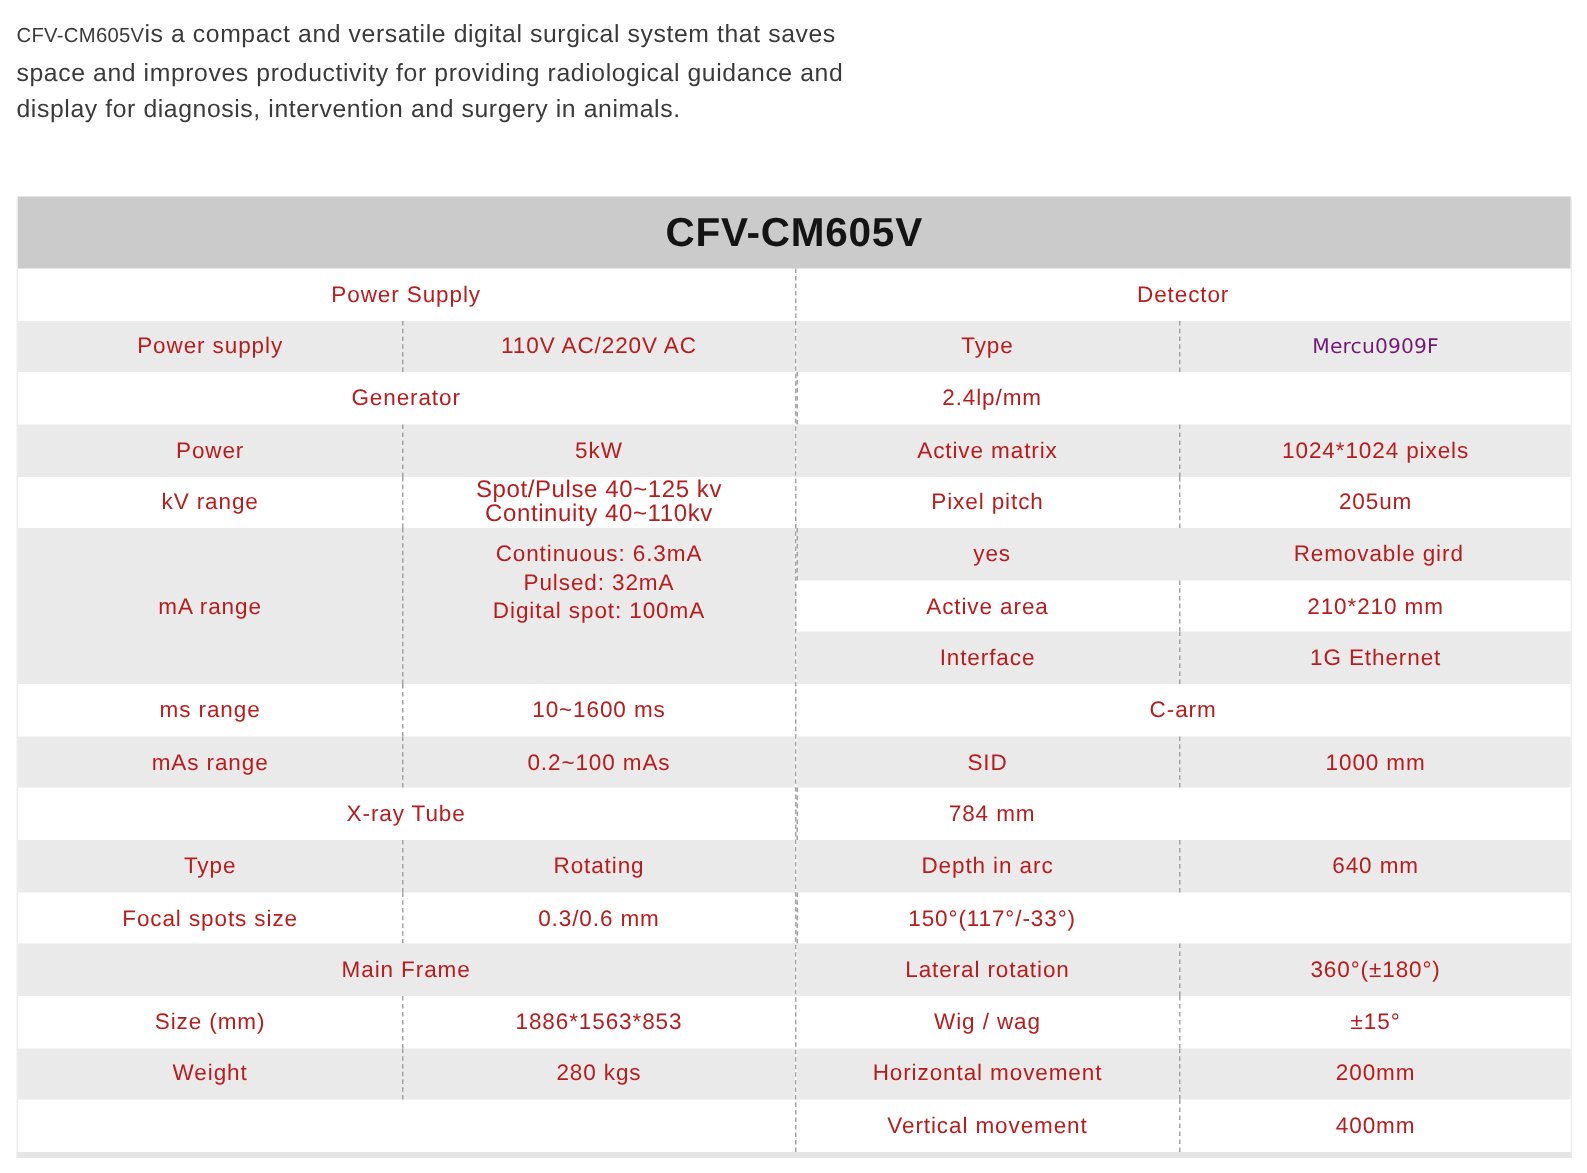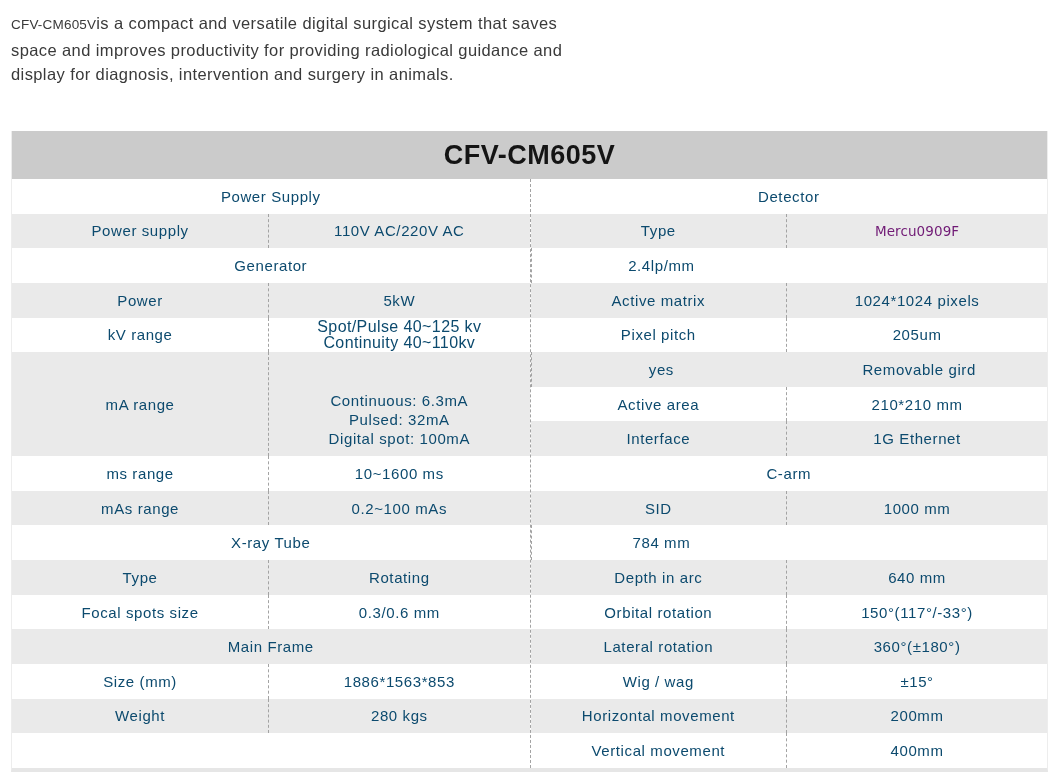--- a/index.html
+++ b/index.html
@@ -21,26 +21,26 @@
   .spec-body { display:flex; height:589px; }
   .col { width:50%; display:flex; flex-direction:column; }
   .col-right { border-left:1px dashed #a3a3a3; }
 
   
   .row { height:34.65px; display:flex; flex:0 0 auto; }
   .col > .row:nth-child(even) { background:#eaeaea; }
   .row.tall { height:103.95px; }
   .row.filler { flex:1 1 auto; }
   .cell { display:flex; flex-direction:column; align-items:center; justify-content:center;
-          text-align:center; color:#0c4a6e; font-size:15px; letter-spacing:0.6px; }
+          text-align:center; color:#b91c1c; font-size:15px; letter-spacing:0.6px; }
   .cell.lbl { width:49.5%; }
   .cell.val { width:50.5%; border-left:1px dashed #a3a3a3; }
   .cell.full { width:100%; }
   .val .line { line-height:19px; }
-  .row.tall .cell.val { justify-content:flex-end; padding:8px 10px; }
+  .row.tall .cell.val { justify-content:flex-start; padding:8px 10px; }
   .small .line { font-size:16px; line-height:15.5px; letter-spacing:0.4px; }
   .alt-font { font-family:"DejaVu Sans", sans-serif; font-size:13.5px;
               color:#701a75; letter-spacing:0.1px; }
 </style>
 </head>
 <body>
 
 <p class="intro"><span class="model">CFV-CM605V</span><span>is a compact and versatile digital surgical system that saves</span><br>
 <span>space and improves productivity for providing radiological guidance and</span><br>
 <span>display for diagnosis, intervention and surgery in animals.</span></p>
@@ -151,21 +151,20 @@
         <div class="cell val">1000 mm</div>
       </div>
       <div class="row">
         <div class="cell val">784 mm</div>
       </div>
       <div class="row">
         <div class="cell lbl">Depth in arc</div>
         <div class="cell val">640 mm</div>
       </div>
       <div class="row">
-        <div class="cell lbl">Orbital rotation</div>
         <div class="cell val">150°(117°/-33°)</div>
       </div>
       <div class="row">
         <div class="cell lbl">Lateral rotation</div>
         <div class="cell val">360°(±180°)</div>
       </div>
       <div class="row">
         <div class="cell lbl">Wig / wag</div>
         <div class="cell val">±15°</div>
       </div>

